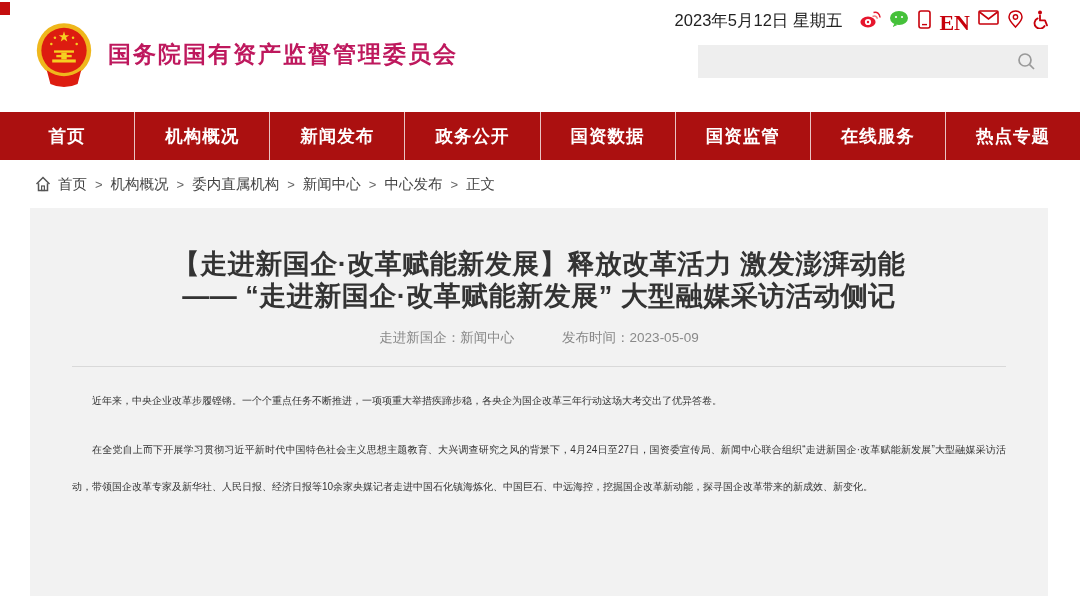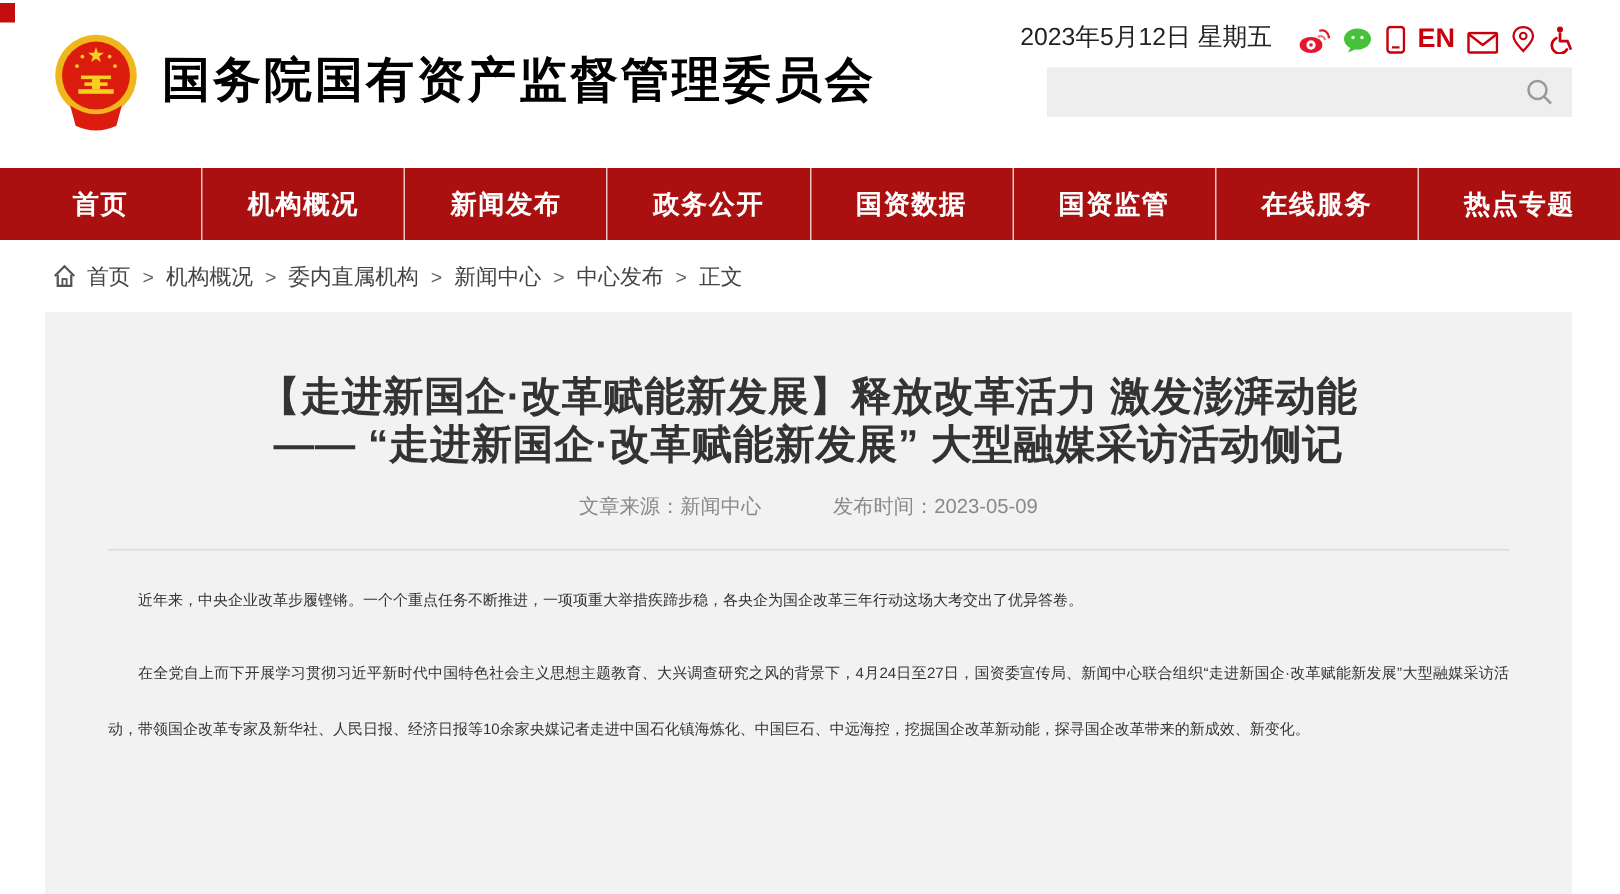--- a/index.html
+++ b/index.html
@@ -5,28 +5,28 @@
   * { box-sizing: border-box; margin: 0; padding: 0; }
   html,body { width:1080px; height:596px; overflow:hidden; background:#fff;
     font-family:"Liberation Sans","DejaVu Sans",sans-serif; }
 
   
   .masthead { position:relative; height:112px; background:#fff; }
   .corner-accent { position:absolute; left:0; top:2px; width:10px; height:13px; background:#c40e0e; }
   .brand { position:absolute; left:35px; top:20px; display:flex; align-items:center; }
   .emblem { width:58px; height:68px; margin-right:15px; flex:none; }
   .emblem svg { width:58px; height:68px; display:block; }
-  .site-title { font-size:32px; font-weight:bold; color:#000000; letter-spacing:2px; white-space:nowrap; }
+  .site-title { font-size:23px; font-weight:bold; color:#be185d; letter-spacing:2px; white-space:nowrap; }
   .site-subtitle { font-size:11.5px; color:#4a4a4a; margin-top:7px; letter-spacing:.2px; white-space:nowrap; }
 
   .head-right { position:absolute; right:32px; top:10px; width:350px; }
-  .utility-row { display:flex; align-items:flex-end; justify-content:flex-end; height:26px; }
+  .utility-row { display:flex; align-items:flex-start; justify-content:flex-end; height:26px; }
   .utility-row .date { font-size:16.5px; color:#222; margin-right:10px; white-space:nowrap; }
   .u-icon { display:inline-flex; align-items:center; justify-content:center; margin-left:8px; cursor:pointer; }
-  .en-link { color:#c7000b; font-weight:bold; font-size:18px; margin-left:8px; cursor:pointer; }
+  .en-link { color:#c7000b; font-weight:bold; font-size:22px; margin-left:8px; cursor:pointer;font-family:Liberation Serif, serif; }
   .search-box { margin-top:9px; height:33px; background:#eeeeee; display:flex; align-items:center; }
   .search-input { flex:1; height:100%; border:none; background:transparent; outline:none; padding:0 10px; font-size:14px; color:#333; font-family:inherit; }
   .search-btn { padding:0 12px 0 4px; display:flex; align-items:center; cursor:pointer; }
 
   
   .mainnav { height:48px; background:#ab1010; display:flex; }
   .nav-item { flex:1; display:flex; align-items:center; justify-content:center;
     color:#fff; font-size:17.5px; font-weight:bold; cursor:pointer; position:relative; letter-spacing:1px; }
   .nav-item + .nav-item { border-left:1px solid rgba(255,255,255,.75); }
 
@@ -199,21 +199,21 @@
       </span>
     </span>
 </div>
 
 <main class="panel">
   <h1 class="article-title">
     <span>【走进新国企·改革赋能新发展】释放改革活力 激发澎湃动能</span><br>
     <span>—— “走进新国企·改革赋能新发展” 大型融媒采访活动侧记</span>
   </h1>
   <div class="article-meta">
-    <span class="meta-item"><span>文章来源：</span><span>新闻中心</span></span>
+    <span class="meta-item"><span>走进新国企：</span><span>新闻中心</span></span>
     <span class="meta-item"><span>发布时间：</span><span>2023-05-09</span></span>
   </div>
   <hr class="divider">
   <div class="article-body">
 
       <p>近年来，中央企业改革步履铿锵。一个个重点任务不断推进，一项项重大举措疾蹄步稳，各央企为国企改革三年行动这场大考交出了优异答卷。</p>
 
       <p>在全党自上而下开展学习贯彻习近平新时代中国特色社会主义思想主题教育、大兴调查研究之风的背景下，4月24日至27日，国资委宣传局、新闻中心联合组织“走进新国企·改革赋能新发展”大型融媒采访活动，带领国企改革专家及新华社、人民日报、经济日报等10余家央媒记者走进中国石化镇海炼化、中国巨石、中远海控，挖掘国企改革新动能，探寻国企改革带来的新成效、新变化。</p>
     </div>
 </main>

